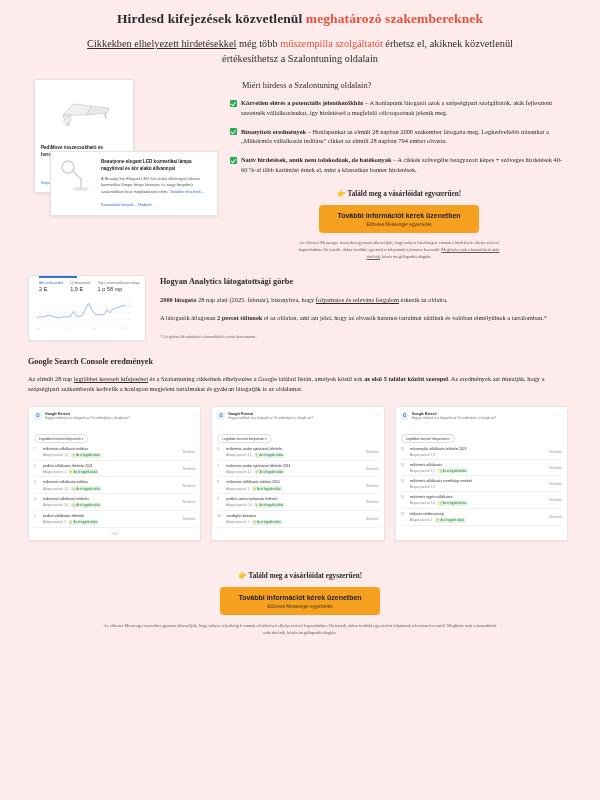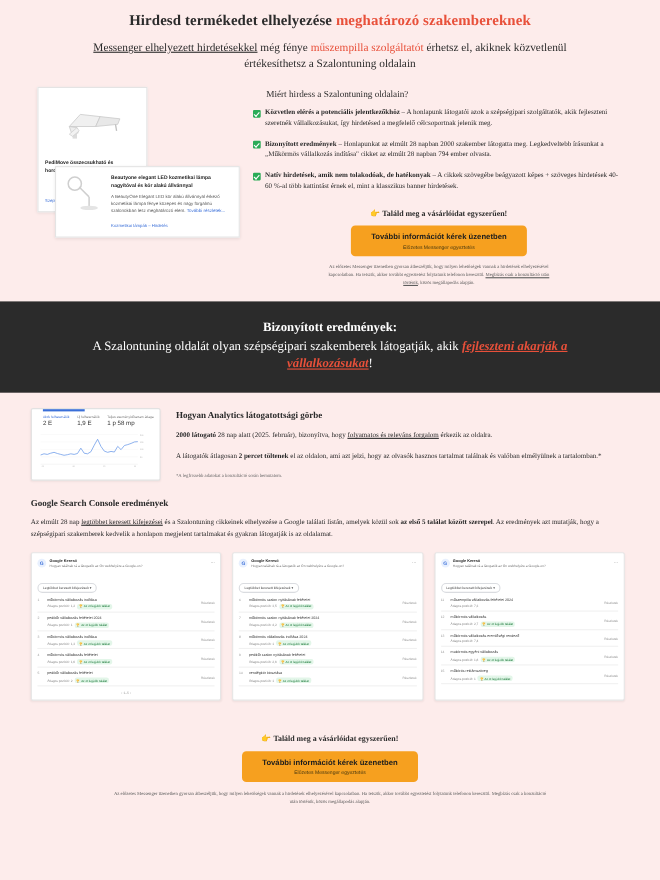--- a/index.html
+++ b/index.html
@@ -170,22 +170,22 @@
     font-size: 4.3px; line-height: 1.62; color: #5d5d5d; margin: 8px auto 0;
     max-width: 400px; text-align: center;
   }
 </style>
 </head>
 <body>
 
 <div class="page">
 
   <div class="hero">
-    <h1><span>Hirdesd termékedet elhelyezése </span><span class="accent">meghatározó szakembereknek</span></h1>
-    <p><span class="uline">Messenger elhelyezett hirdetésekkel</span><span> még fénye </span><span class="accent">műszempilla szolgáltatót</span><span> érhetsz el, akiknek közvetlenül értékesíthetsz a Szalontuning oldalain</span></p>
+    <h1><span>Hirdesd kifejezések közvetlenül </span><span class="accent">meghatározó szakembereknek</span></h1>
+    <p><span class="uline">Cikkekben elhelyezett hirdetésekkel</span><span> még több </span><span class="accent">műszempilla szolgáltatót</span><span> érhetsz el, akiknek közvetlenül értékesíthetsz a Szalontuning oldalain</span></p>
   </div>
 
   <div class="intro">
     <div class="intro-left">
 
       <div class="card card-a">
         <div class="thumb">
           <svg class="chair" viewBox="0 0 60 34">
             <path d="M6 20 L30 20 L34 11 L16 9 Z" fill="#f0f0f0" stroke="#c9c9c9" stroke-width=".7"></path>
             <path d="M30 20 L50 18 L52 13 L34 11 Z" fill="#e8e8e8" stroke="#c9c9c9" stroke-width=".7"></path>
@@ -236,24 +236,20 @@
         <div class="tag"><span class="hand">👉</span> <span>Találd meg a vásárlóidat egyszerűen!</span></div>
         <div class="btn">
           <div class="b1">További információt kérek üzenetben</div>
           <div class="b2">Előzetes Messenger egyeztetés</div>
         </div>
         <div class="fine"><span>Az előzetes Messenger üzenetben gyorsan átbeszéljük, hogy milyen lehetőségek vannak a hirdetések elhelyezésével kapcsolatban. Ha tetszik, akkor további egyeztetést folytatunk telefonon keresztül. </span><span class="u">Megbízás csak a konzultáció után történik</span><span>, közös megállapodás alapján.</span></div>
       </div>
     </div>
   </div>
 
-  <div class="dark">
-    <div class="l1">Bizonyított eredmények:</div>
-    <div class="l2"><span>A Szalontuning oldalát olyan szépségipari szakemberek látogatják, akik </span><span class="em">fejleszteni akarják a vállalkozásukat</span><span>!</span></div>
-  </div>
 
   <div class="ga">
     <div class="ga-left">
       <div class="gacard">
         <div class="ga-metrics">
           <div class="under"></div>
           <div class="metric">
             <div class="mlabel">Aktív felhasználók</div>
             <div class="mval">2 E</div>
           </div>

